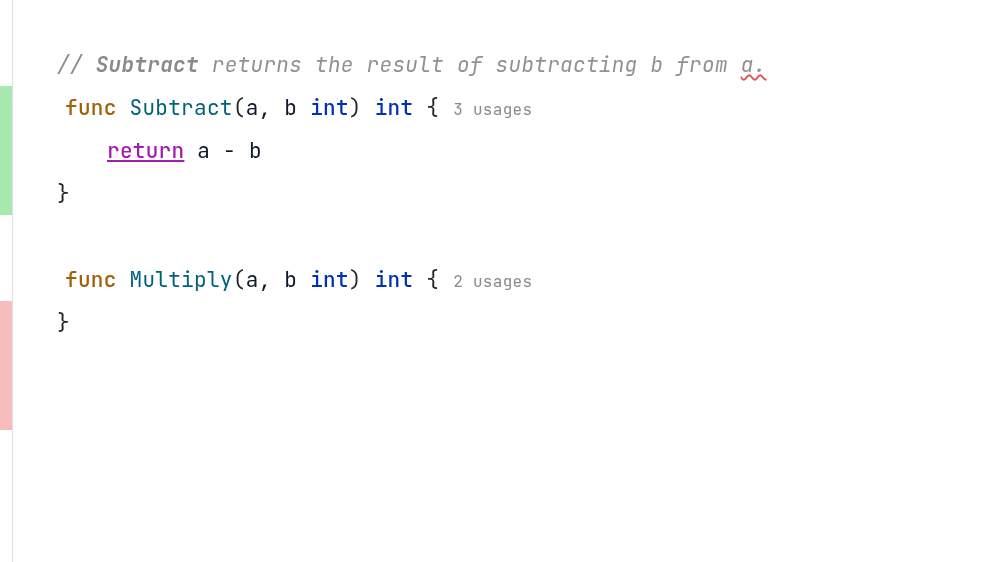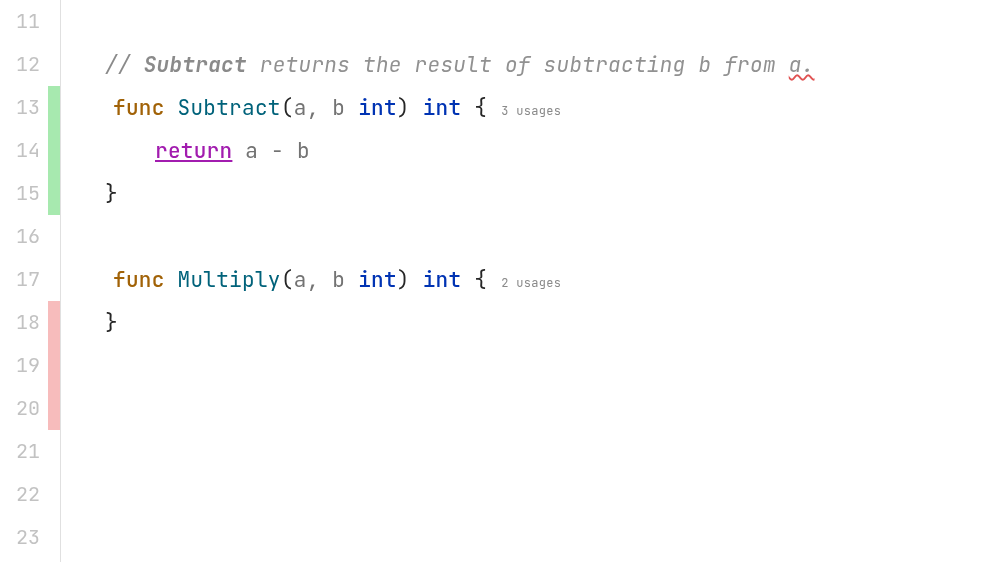--- a/index.html
+++ b/index.html
@@ -80,65 +80,50 @@
       margin-left: 8px;
     }
     .func-name {
       color: #00627a;
     }
     .type {
       color: #0033b3;
       font-weight: 500;
     }
     .ident {
-      color: #737373;
+      color: #0f172a;
     }
     .punct {
       color: #262626;
     }
     .ret {
       color: #a21caf;
       font-weight: 500;
       text-decoration: underline;
     }
     .usages {
       color: #8a8a8a;
-      font-size: 12px;
+      font-size: 16px;
       font-style: normal;
       margin-left: 14px;
     }
     .squiggle {
       text-decoration: underline wavy #e05252;
       text-decoration-thickness: 1.5px;
       text-underline-offset: 2px;
     }
     .indent {
       display: inline-block;
       width: 50px;
     }
   </style>
 </head>
 <body>
 
 <div class="editor">
-  <div class="gutter">
-    <div class="line-num">11</div>
-    <div class="line-num">12</div>
-    <div class="line-num">13</div>
-    <div class="line-num">14</div>
-    <div class="line-num">15</div>
-    <div class="line-num">16</div>
-    <div class="line-num">17</div>
-    <div class="line-num">18</div>
-    <div class="line-num">19</div>
-    <div class="line-num">20</div>
-    <div class="line-num">21</div>
-    <div class="line-num">22</div>
-    <div class="line-num">23</div>
-  </div>
 
   <div class="gutter-mark">
     <div class="mark-cell"></div>
     <div class="mark-cell"></div>
     <div class="mark-cell mark-green"></div>
     <div class="mark-cell mark-green"></div>
     <div class="mark-cell mark-green"></div>
     <div class="mark-cell"></div>
     <div class="mark-cell"></div>
     <div class="mark-cell mark-red"></div>

